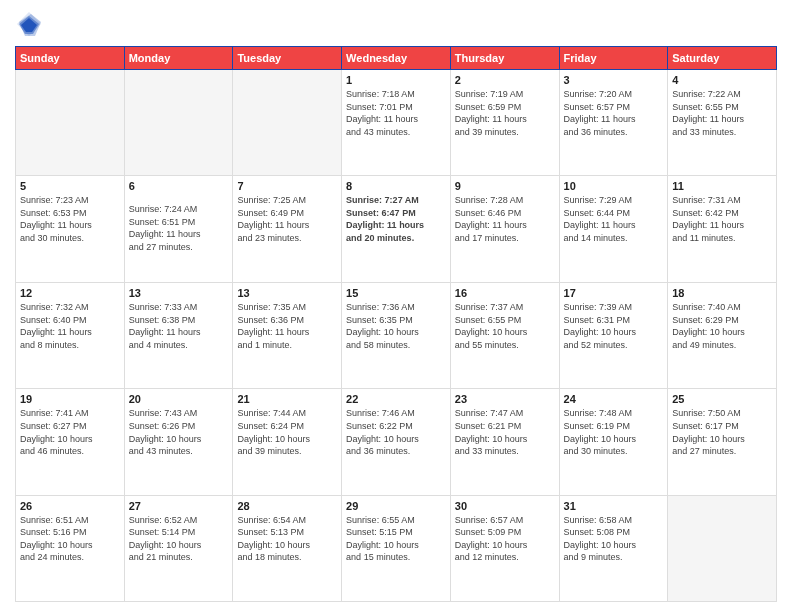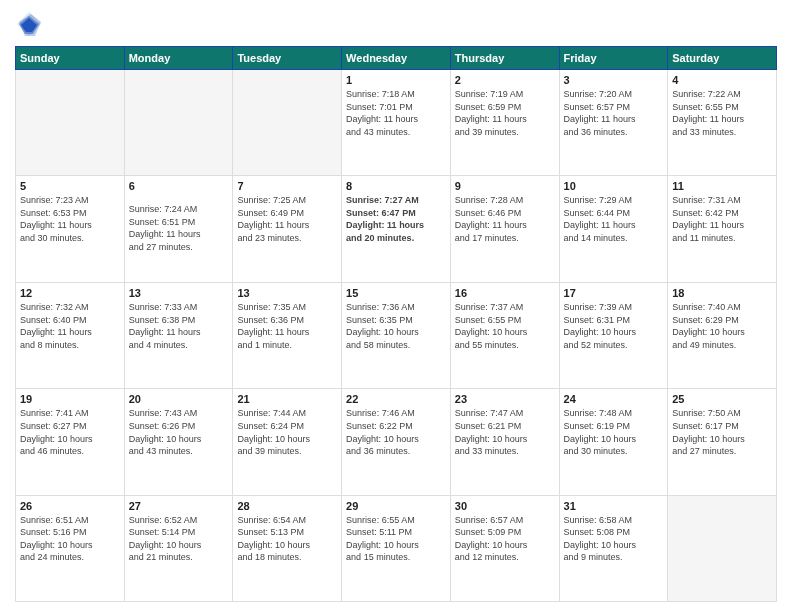--- a/index.html
+++ b/index.html
@@ -54,21 +54,21 @@
       color: #555;
     }
     .calendar {
       flex: 1;
       border: 1px solid #ccc;
       border-collapse: collapse;
       width: 100%;
       table-layout: fixed;
     }
     .calendar th {
-      background: #0f766e;
+      background: #ef4444;
       color: #fff;
       font-size: 11px;
       font-weight: bold;
       padding: 5px 4px;
       text-align: left;
       border: 1px solid #1a44aa;
     }
     .calendar td {
       border: 1px solid #ddd;
       vertical-align: top;
@@ -333,21 +333,21 @@
           <td>
             <div class="day-number">28</div>
             <div class="day-info" style="white-space: pre-line;">Sunrise: 6:54 AM
 Sunset: 5:13 PM
 Daylight: 10 hours
 and 18 minutes.</div>
           </td>
           <td>
             <div class="day-number">29</div>
             <div class="day-info" style="white-space: pre-line;">Sunrise: 6:55 AM
-Sunset: 5:11 PM
+Sunset: 5:15 PM
 Daylight: 10 hours
 and 15 minutes.</div>
           </td>
           <td>
             <div class="day-number">30</div>
             <div class="day-info" style="white-space: pre-line;">Sunrise: 6:57 AM
 Sunset: 5:09 PM
 Daylight: 10 hours
 and 12 minutes.</div>
           </td>

